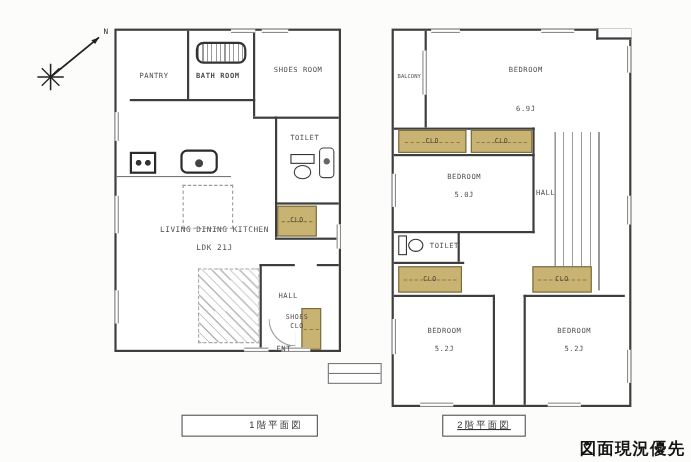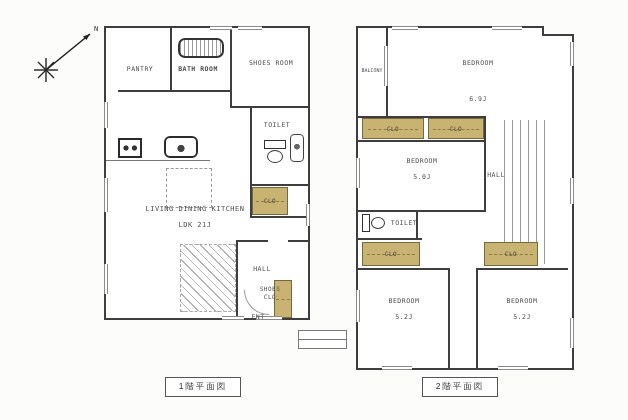--- a/index.html
+++ b/index.html
@@ -172,21 +172,22 @@
     <span class="lbl" style="left:18px;top:130px;width:92px;">BEDROOM</span>
     <span class="lbl" style="left:18px;top:146px;width:92px;">5.0J</span>
     <span class="lbl" style="left:126px;top:144px;width:24px;">HALL</span>
     <span class="lbl" style="left:26px;top:192px;width:40px;">TOILET</span>
     <span class="lbl" style="left:2px;top:270px;width:88px;">BEDROOM</span>
     <span class="lbl" style="left:2px;top:286px;width:88px;">5.2J</span>
     <span class="lbl" style="left:118px;top:270px;width:92px;">BEDROOM</span>
     <span class="lbl" style="left:118px;top:286px;width:92px;">5.2J</span>
   </div>
 
-  <div class="caption-box" style="left:165px;top:377px;width:74px;height:18px;">
+  <div class="caption-box" style="left:165px;top:377px;width:74px;height:18px;padding-left:48px;">
     <span>1階平面図</span>
   </div>
-  <div class="caption-box" style="left:422px;top:377px;width:74px;height:18px;">
+  <div class="caption-box" style="left:402px;top:377px;width:74px;height:18px;text-decoration:underline;">
     <span>2階平面図</span>
   </div>
 
+  <div class="stamp" style="left:527px;top:399px;">図面現況優先</div>
 
 </div>
 
 </body></html>

